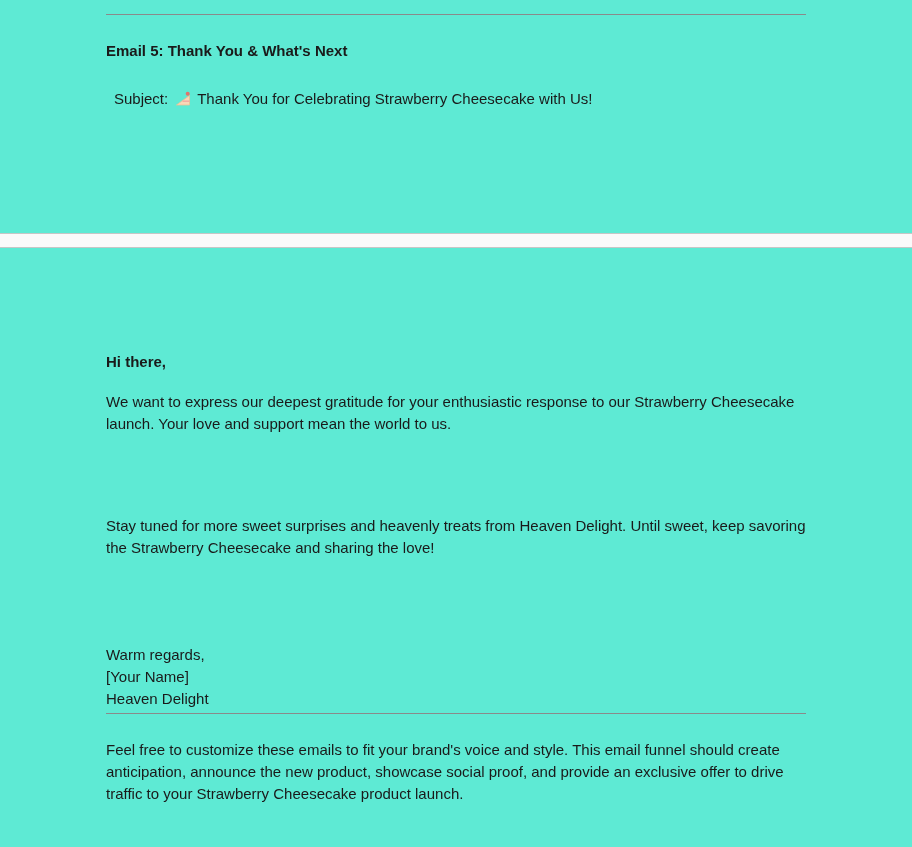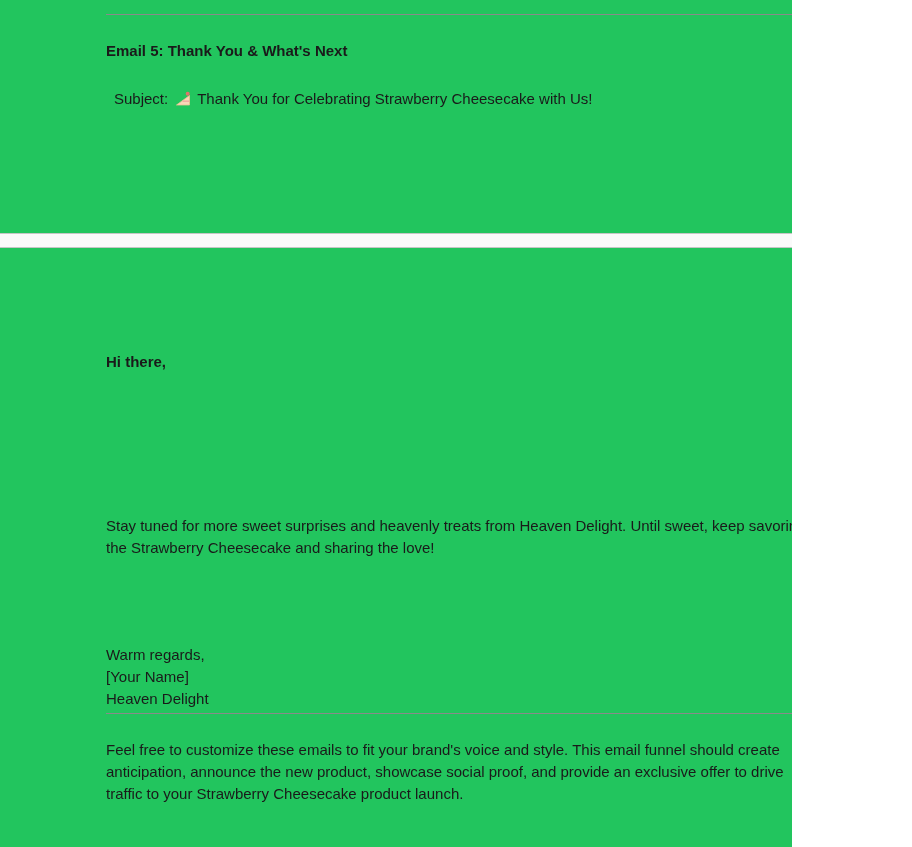--- a/index.html
+++ b/index.html
@@ -1,20 +1,20 @@
 <!DOCTYPE html>
 <html style="--c-text: #1a1a1a; --c-divider: #8a8a8a; --c-break-border: #c6c6c6; --c-break-fill: #fafafa;"><head>
 <meta charset="utf-8">
 <style>
   html, body { margin: 0; padding: 0; background: #ffffff; }
   .screen {
     position: relative;
-    width: 792px;
+    width: 912px;
     height: 847px;
-    background: #22c55e;
+    background: #5eead4;
     overflow: hidden;
     font-family: "Liberation Sans", sans-serif;
     color: var(--c-text, #1a1a1a);
   }
   .rule {
     position: absolute;
     left: 106px;
     width: 700px;
     margin: 0;
     border: none;
@@ -84,20 +84,21 @@
         <polygon points="2.5,15 15.5,15 15.5,5.5" fill="#f8d8b8" stroke="#eebf92" stroke-width="0.8"></polygon>
         <path d="M8.5 11.2 L15.5 11.2" stroke="#f2a9a0" stroke-width="1.4"></path>
         <circle cx="13.7" cy="3.7" r="2" fill="#e2736b"></circle>
       </svg></span><span>Thank You for Celebrating Strawberry Cheesecake with Us!</span>
   </p>
 
   <div class="page-break"></div>
 
   <p class="para p-greeting">Hi there,</p>
 
+  <p class="para p-1">We want to express our deepest gratitude for your enthusiastic response to our Strawberry Cheesecake launch. Your love and support mean the world to us.</p>
 
 
   <p class="para p-3">Stay tuned for more sweet surprises and heavenly treats from Heaven Delight. Until sweet, keep savoring the Strawberry Cheesecake and sharing the love!</p>
 
 
   <p class="para p-signature">Warm regards,
  [Your Name]
  Heaven Delight</p>
 
   <hr class="rule rule-bottom">

